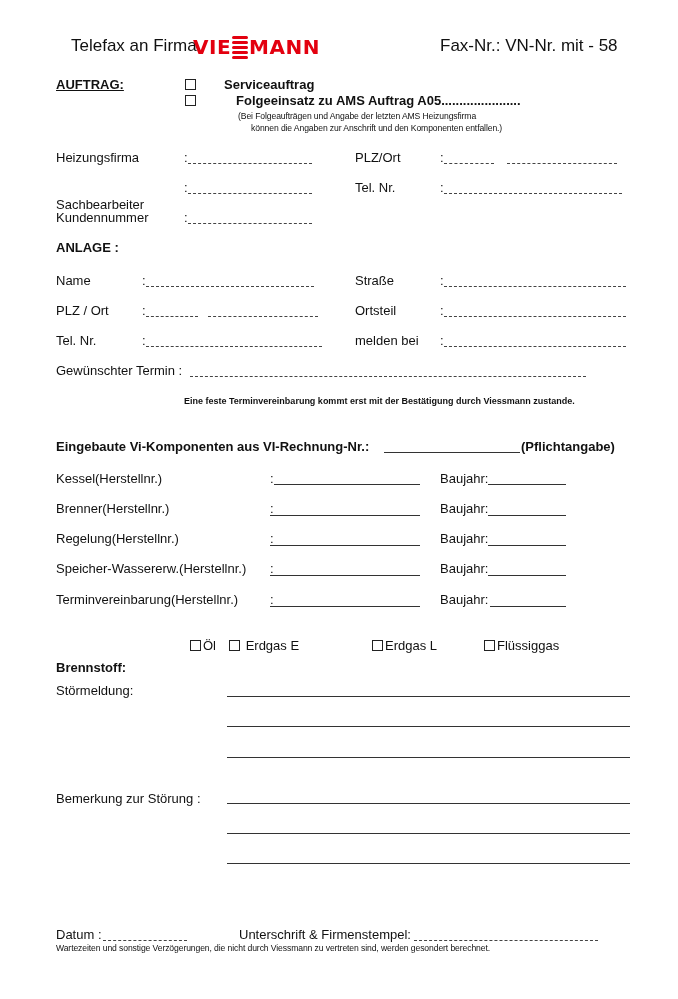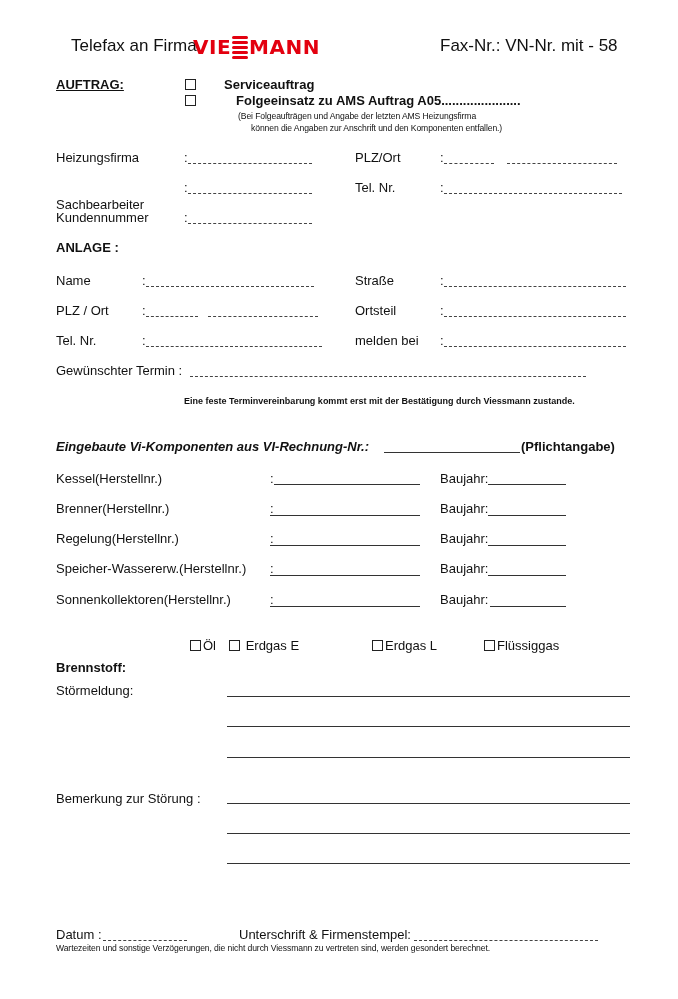--- a/index.html
+++ b/index.html
@@ -85,21 +85,21 @@
 <span class="colon" style="left:142px;top:333px;">:</span>
 <div class="dline" style="left:146px;top:345px;width:176px;"></div>
 <div class="abs t13" style="left:355px;top:333px;">melden bei</div>
 <span class="colon" style="left:440px;top:333px;">:</span>
 <div class="dline" style="left:444px;top:345px;width:182px;"></div>
 
 <div class="abs t13" style="left:56px;top:363px;">Gewünschter Termin :</div>
 <div class="dline" style="left:190px;top:375px;width:396px;"></div>
 <div class="abs small bold" style="left:184px;top:360px;margin-top:36px;">Eine feste Terminvereinbarung kommt erst mit der Bestätigung  durch Viessmann  zustande.</div>
 
-<div class="abs t13 bold" style="left:56px;top:439px;font-style:italic;">Eingebaute Vi-Komponenten aus VI-Rechnung-Nr.:</div>
+<div class="abs t13 bold" style="left:56px;top:439px;">Eingebaute Vi-Komponenten aus VI-Rechnung-Nr.:</div>
 <div class="uline" style="left:384px;top:451px;width:136px;"></div>
 <div class="abs t13 bold" style="left:521px;top:439px;">(Pflichtangabe)</div>
 
 <div class="abs t13" style="left:56px;top:471px;">Kessel(Herstellnr.)</div>
 <span class="colon" style="left:270px;top:471px;">:</span>
 <div class="uline" style="left:274px;top:483px;width:146px;"></div>
 <div class="abs t13" style="left:440px;top:471px;">Baujahr:</div>
 <div class="uline" style="left:488px;top:483px;width:78px;"></div>
 
 <div class="abs t13" style="left:56px;top:501px;">Brenner(Herstellnr.)</div>
@@ -113,21 +113,21 @@
 <div class="uline" style="left:270px;top:544px;width:150px;"></div>
 <div class="abs t13" style="left:440px;top:531px;">Baujahr:</div>
 <div class="uline" style="left:488px;top:544px;width:78px;"></div>
 
 <div class="abs t13" style="left:56px;top:561px;">Speicher-Wassererw.(Herstellnr.)</div>
 <span class="colon" style="left:270px;top:561px;">:</span>
 <div class="uline" style="left:270px;top:574px;width:150px;"></div>
 <div class="abs t13" style="left:440px;top:561px;">Baujahr:</div>
 <div class="uline" style="left:488px;top:574px;width:78px;"></div>
 
-<div class="abs t13" style="left:56px;top:592px;">Sonnenkollektoren(Herstellnr.)</div>
+<div class="abs t13" style="left:56px;top:592px;">Terminvereinbarung(Herstellnr.)</div>
 <span class="colon" style="left:270px;top:592px;">:</span>
 <div class="uline" style="left:270px;top:605px;width:150px;"></div>
 <div class="abs t13" style="left:440px;top:592px;">Baujahr:</div>
 <div class="uline" style="left:490px;top:605px;width:76px;"></div>
 
 <div class="abs t13 bold" style="left:56px;top:660px;">Brennstoff:</div>
 <div class="abs t13" style="left:143px;top:638px;margin-left:47px;"><span class="cb"></span><span>Öl</span></div>
 <div class="abs t13" style="left:229px;top:638px;"><span class="cb"></span> <span>Erdgas E</span></div>
 <div class="abs t13" style="left:356px;top:638px;margin-left:16px;"><span class="cb"></span><span>Erdgas L</span></div>
 <div class="abs t13" style="left:484px;top:638px;"><span class="cb"></span><span>Flüssiggas</span></div>

